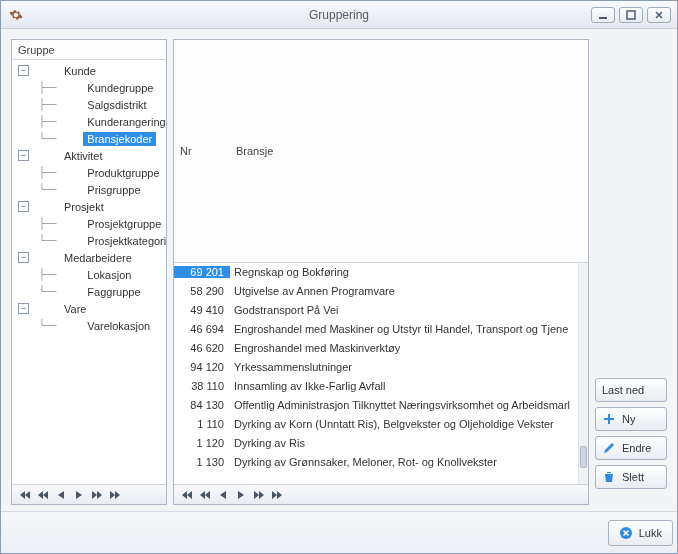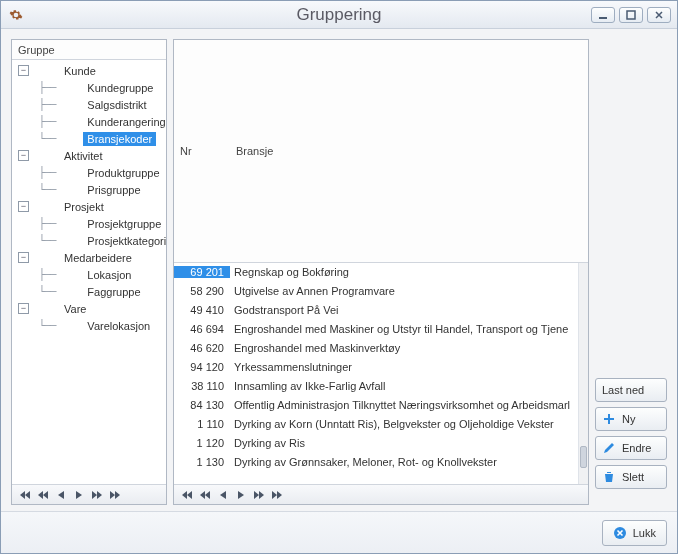--- a/index.html
+++ b/index.html
@@ -1,21 +1,21 @@
 <!DOCTYPE html>
 <html><head>
 <meta charset="utf-8">
 <style>
   * { box-sizing: border-box; }
   html, body { margin: 0; padding: 0; font-family: Tahoma, Arial, sans-serif; font-size: 11px; color: #333; }
   body { background: #f0f0f0; width: 678px; height: 554px; overflow: hidden; }
   .window { width: 100%; height: 100%; border: 1px solid #8a9db5; display: flex; flex-direction: column; background: #f3f4f6; }
   .titlebar { height: 28px; background: linear-gradient(#f7f9fc,#e4e9f0); border-bottom: 1px solid #c8d0db; display: flex; align-items: center; position: relative; }
   .titlebar .gear { width: 14px; height: 14px; margin-left: 8px; display: flex; align-items: center; justify-content: center; }
-  .titlebar .title { position: absolute; left: 0; right: 0; text-align: center; font-size: 17px; color: #5a5a64; pointer-events: none; }
+  .titlebar .title { position: absolute; left: 0; right: 0; text-align: center; font-size: 12px; color: #5a5a64; pointer-events: none; }
   .titlebar .controls { margin-left: auto; display: flex; gap: 4px; margin-right: 6px; }
   .titlebar .ctrl { width: 24px; height: 16px; border: 1px solid #9eadc0; border-radius: 3px; background: linear-gradient(#fdfefe,#e6ecf3); display: flex; align-items: center; justify-content: center; color: #4a5b72; cursor: default; }
   .titlebar .ctrl svg { display: block; }
   .body { flex: 1; padding: 10px 10px 6px 10px; display: flex; gap: 6px; }
   .panel { background: #fff; border: 1px solid #b0b8c4; position: relative; display: flex; flex-direction: column; }
   .panel.left { width: 156px; }
   .panel.right { flex: 1; }
   .headerrow { height: 20px; border-bottom: 1px solid #d0d5dd; display: flex; align-items: center; font-size: 11px; color: #444; background: #fdfdfd; }
   .headerrow .hcell { padding: 0 6px; }
   .headerrow.list .hcell.nr { width: 56px; text-align: left; }
@@ -33,21 +33,21 @@
   .row .br { flex: 1; padding-left: 4px; white-space: nowrap; overflow: hidden; }
   .row.selected .nr { background: #2f8fe8; color: #fff; }
   .vscroll { position: absolute; top: 0; right: 0; bottom: 0; width: 10px; background: #f0f1f3; border-left: 1px solid #dfe3e9; }
   .vscroll .thumb { position: absolute; left: 1px; right: 1px; top: 183px; height: 22px; background: #cfd5de; border: 1px solid #b0b8c4; border-radius: 2px; }
   .navstrip { height: 20px; border-top: 1px solid #d0d5dd; background: linear-gradient(#f8f9fb,#e9ecf1); display: flex; align-items: center; padding: 0 4px; gap: 0; }
   .navbtn { width: 18px; height: 14px; display: flex; align-items: center; justify-content: center; color: #4a5566; cursor: default; }
   .navbtn svg { display: block; }
   .sidebtns { width: 72px; display: flex; flex-direction: column; justify-content: flex-end; gap: 5px; padding-bottom: 16px; }
   .btn { height: 24px; border: 1px solid #a8b2c0; border-radius: 3px; background: linear-gradient(#fdfefe,#e9edf2); display: flex; align-items: center; padding: 0 6px; gap: 6px; font-size: 11px; color: #333; cursor: default; }
   .btn .icon { width: 14px; height: 14px; display: flex; align-items: center; justify-content: center; }
-  .footer { height: 42px; border-top: 1px solid #d5dae2; background: linear-gradient(#f5f7fa,#eceff4); display: flex; align-items: center; justify-content: flex-end; padding-right: 10px; }
+  .footer { height: 42px; border-top: 1px solid #d5dae2; background: linear-gradient(#f5f7fa,#eceff4); display: flex; align-items: center; justify-content: flex-end; padding-right: 4px; }
   .footer .btn { height: 26px; padding: 0 10px; }
 </style>
 </head>
 <body>
 
 <div class="window">
 
   <div class="titlebar">
     <span class="gear">
       <svg width="14" height="14" viewBox="0 0 24 24">

